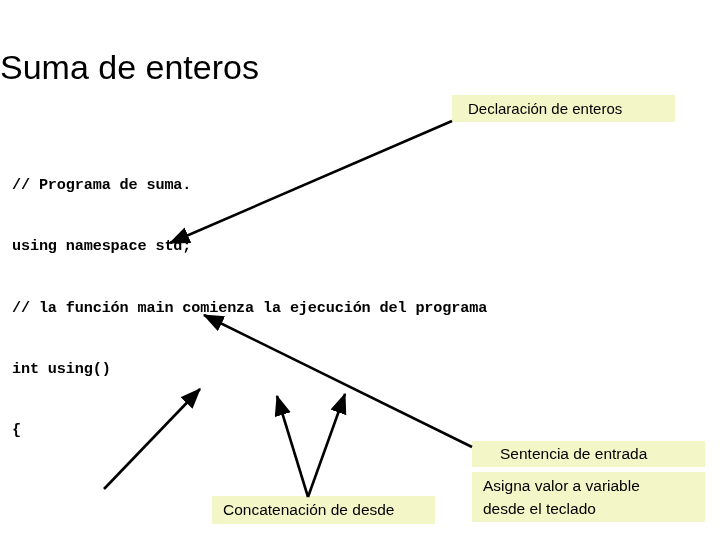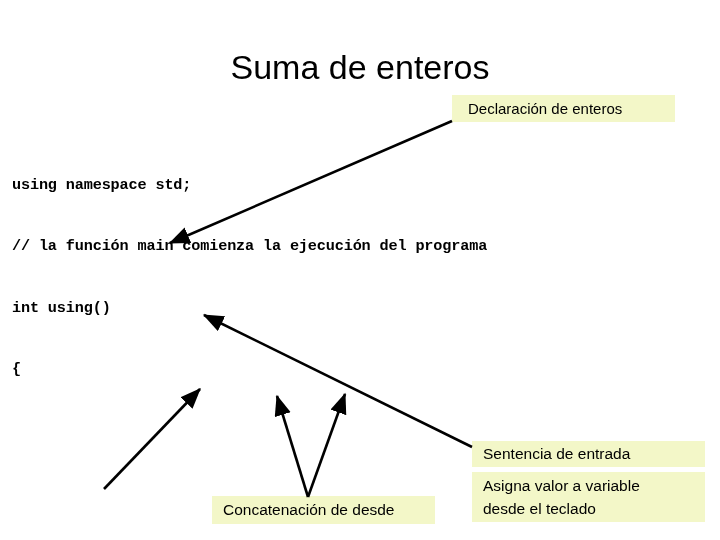--- a/index.html
+++ b/index.html
@@ -23,21 +23,21 @@
     height: 540px;
     background: #ffffff;
   }
 
   
   .slide-title {
     position: absolute;
     left: 0;
     top: 47px;
     width: 720px;
-    text-align: center;
+    text-align: left;
     font-family: "Liberation Sans", sans-serif;
     font-size: 34px;
     line-height: 40px;
     font-weight: 400;
     letter-spacing: 0px;
     color: #000000;
     white-space: nowrap;
   }
 
   
@@ -103,21 +103,21 @@
     box-sizing: border-box;
   }
 
   #callout-sentencia {
     left: 472px;
     top: 441px;
     width: 233px;
     height: 26px;
     font-size: 15.5px;
     line-height: 26px;
-    padding-left: 11px;
+    padding-left: 28px;
     box-sizing: border-box;
   }
 
   #callout-asigna {
     left: 472px;
     top: 472px;
     width: 233px;
     height: 50px;
     font-size: 15.5px;
     line-height: 23px;
@@ -136,20 +136,21 @@
   }
 </style>
 </head>
 <body>
 
 <div id="slide">
 
   <div class="slide-title">Suma de enteros</div>
 
   <div class="code-block">
+    <div class="code-line">// Programa de suma.</div>
     <div class="code-line">using namespace std;</div>
     <div class="code-line">// la función main comienza la ejecución del programa</div>
     <div class="code-line">int using()</div>
     <div class="code-line">{</div>
     
     
     
     
     
     

